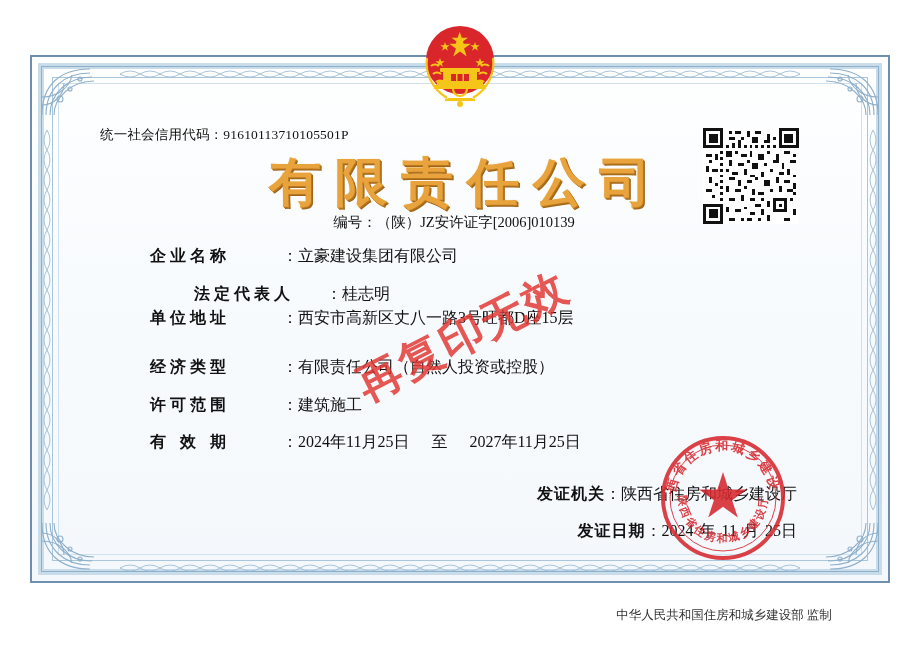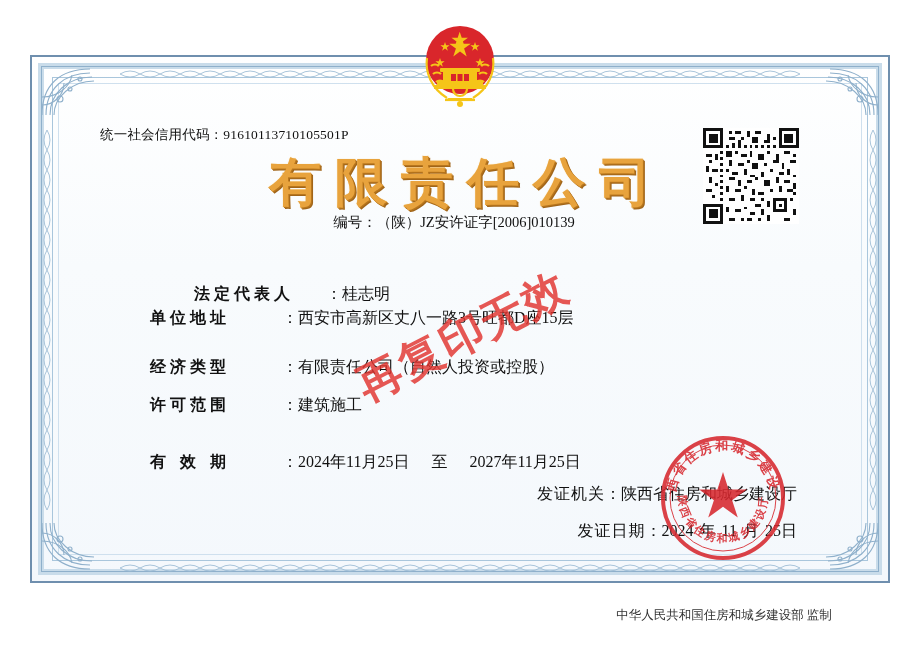--- a/index.html
+++ b/index.html
@@ -153,37 +153,37 @@
   }
   .field .val {
     display: inline-block;
     font-family: "Liberation Serif", serif;
   }
   .f1 { top: 246px; }
   .f2 { top: 284px; margin-left: 44px; }
   .f3 { top: 308px; }
   .f4 { top: 357px; }
   .f5 { top: 395px; }
-  .f6 { top: 432px; margin-top: 20px; }
+  .f6 { top: 432px; }
   .lbl.sp3 { letter-spacing: 5px; }
 
   .valid-mid {
     display: inline-block;
     padding: 0 22px;
   }
 
   
   .issuer {
     position: absolute;
     right: 123px;
     font-size: 16px;
     color: #111;
     white-space: nowrap;
   }
-  .issuer .lbl { font-weight: normal; letter-spacing: 1px; }
+  .issuer .lbl { font-weight: bold; letter-spacing: 1px; }
   .i1 { top: 484px; }
   .i2 { top: 521px; }
   .date-y { padding: 0 6px; }
   .date-m { padding: 0 6px; }
 
   .footer-note {
     position: absolute;
     left: 0; top: 607px;
     width: 920px;
     text-align: center;
@@ -497,20 +497,23 @@
   </div>
 
   <div class="credit-code">
     <span>统一社会信用代码：</span><span>91610113710105501P</span>
   </div>
 
   <div class="title">有限责任公司</div>
 
   <div class="doc-no">编号：（陕）JZ安许证字[2006]010139</div>
 
+  <div class="field f1">
+    <span class="lbl">企 业 名 称</span><span class="colon">：</span><span class="val">立豪建设集团有限公司</span>
+  </div>
 
   <div class="field f2">
     <span class="lbl">法 定 代 表 人</span><span class="colon">：</span><span class="val">桂志明</span>
   </div>
 
   <div class="field f3">
     <span class="lbl">单 位 地 址</span><span class="colon">：</span><span class="val">西安市高新区丈八一路3号旺都D座15层</span>
   </div>
 
   <div class="field f4">

